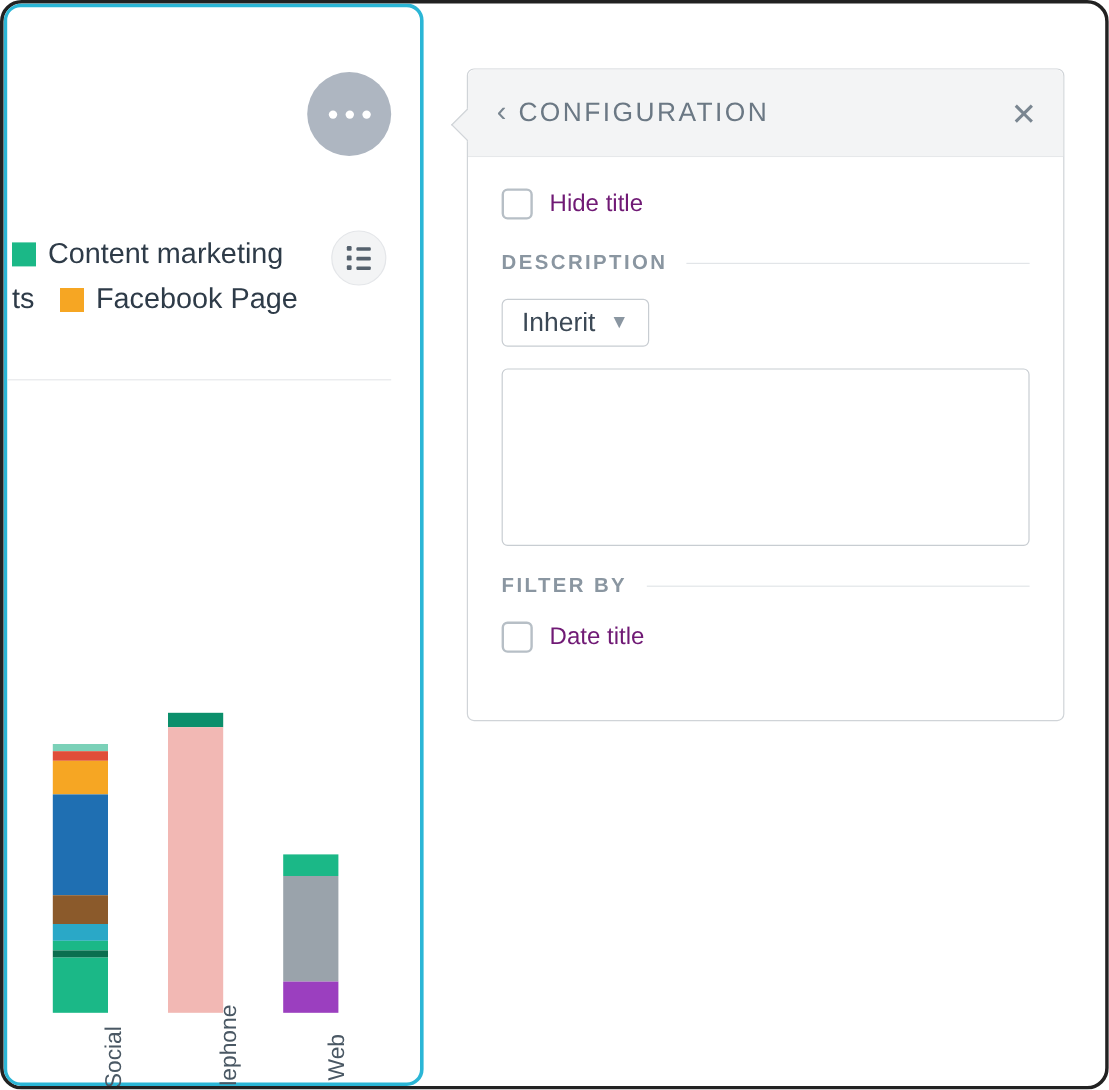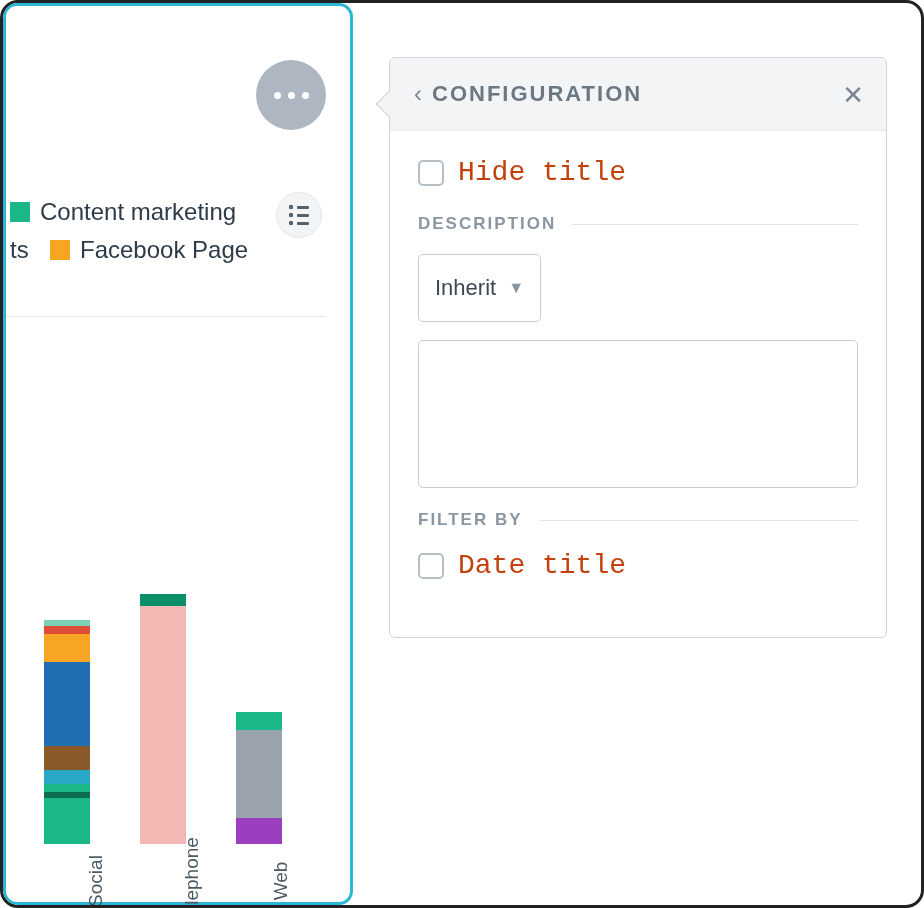--- a/index.html
+++ b/index.html
@@ -97,45 +97,45 @@
   }
   .panel-header {
     background: #f3f4f5;
     padding: 22px 24px;
     display: flex; align-items: center;
     border-bottom: 1px solid #e6e8ea;
     border-radius: 6px 6px 0 0;
     position: relative;
   }
   .back-chevron { color: #7a8691; font-size: 24px; margin-right: 10px; cursor: pointer; }
-  .panel-title { color: #6b7884; font-size: 22px; letter-spacing: 2px; font-weight: 700; }
+  .panel-title { color: #6b7884; font-size: 22px; letter-spacing: 2px; font-weight: 400; }
   .close-btn { position: absolute; right: 22px; top: 22px; color: #7a8691; font-size: 26px; cursor: pointer; }
 
   .panel-body { padding: 26px 28px 30px 28px; }
   .chk-row { display: flex; align-items: center; gap: 14px; margin-bottom: 26px; }
   .chk {
     width: 26px; height: 26px; border: 2px solid #b7bfc6; border-radius: 5px; background: #fff;
     display: flex; align-items: center; justify-content: center;
   }
   .chk.checked { background: #06a7e0; border-color: #06a7e0; }
   .chk.checked::after {
     content: ""; width: 12px; height: 7px;
     border-left: 3px solid #fff; border-bottom: 3px solid #fff;
     transform: rotate(-45deg); margin-top: -4px;
   }
-  .chk-label { font-size: 28px; color: #c2410c; font-family: Liberation Mono, monospace; }
+  .chk-label { font-size: 20px; color: #701a75; }
 
   .section { margin-top: 18px; margin-bottom: 18px; }
   .section-head { display: flex; align-items: center; gap: 16px; margin-bottom: 20px; }
   .section-title { color: #8a96a1; font-size: 17px; letter-spacing: 2px; font-weight: 600; }
   .section-line { flex: 1; height: 1px; background: #e2e5e8; }
 
   .select {
     border: 1px solid #c8cdd2; border-radius: 5px;
-    padding: 20px 16px; display: inline-flex; align-items: center; gap: 12px;
+    padding: 6px 16px; display: inline-flex; align-items: center; gap: 12px;
     font-size: 22px; color: #3b4855; cursor: pointer;
     margin-bottom: 18px;
   }
   .select .chev { color: #8a96a1; font-size: 16px; }
   .textarea {
     width: 100%; height: 148px;
     border: 1px solid #c8cdd2; border-radius: 5px;
     resize: none; padding: 10px; font-size: 18px;
   }
 

